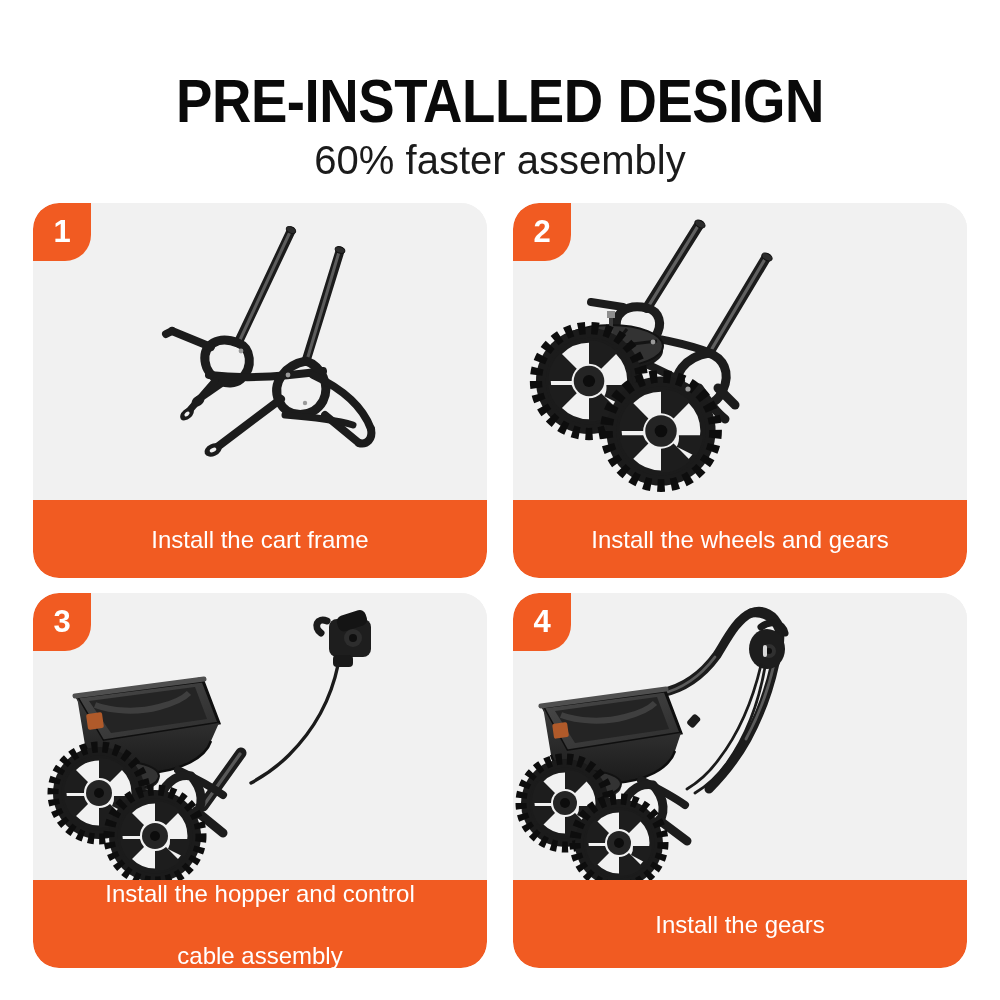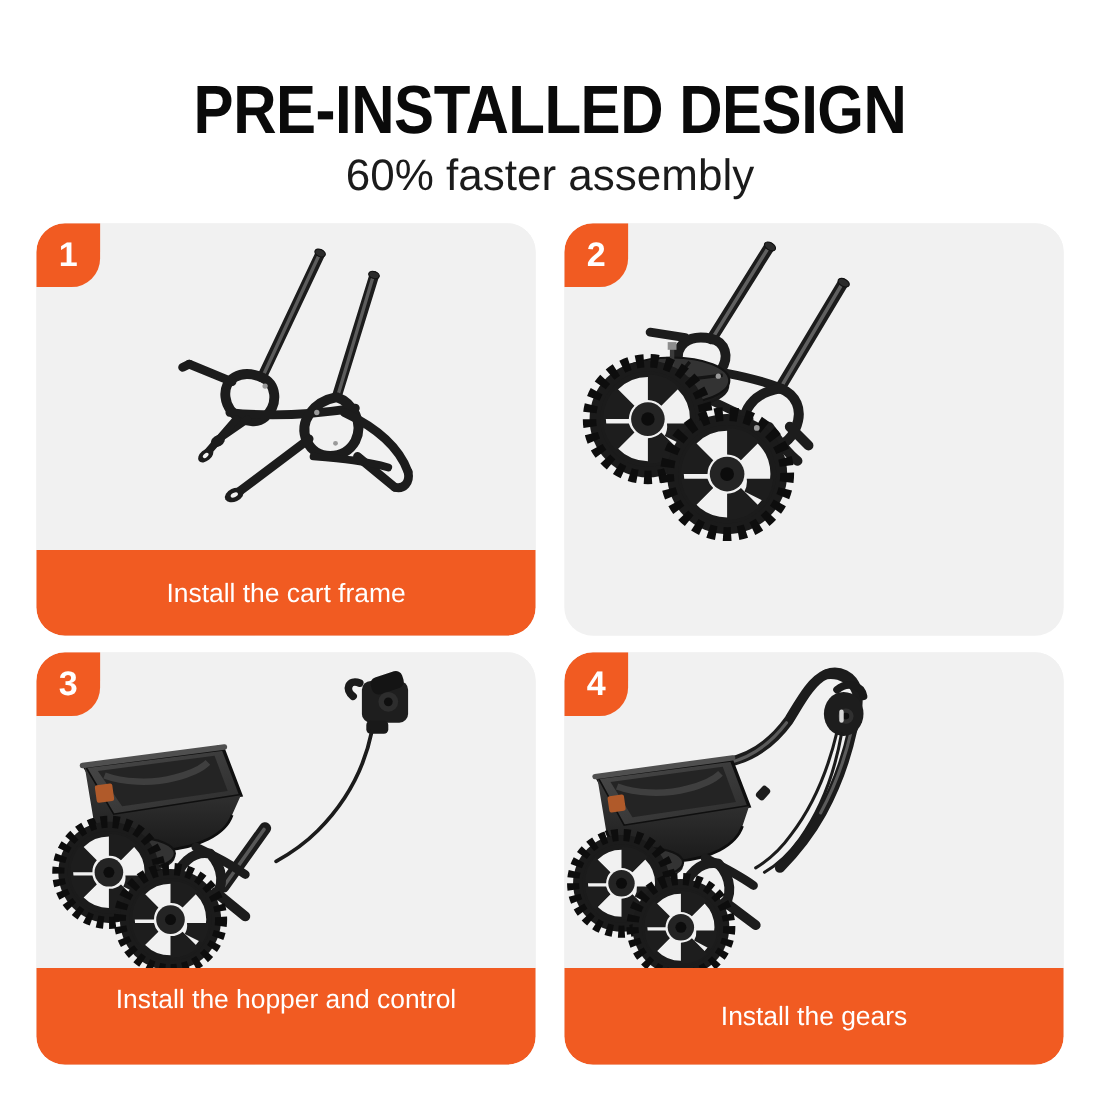--- a/index.html
+++ b/index.html
@@ -290,20 +290,23 @@
             <ellipse cx="187" cy="21" rx="5.5" ry="3.4" transform="rotate(30 187 21)"></ellipse>
             <ellipse cx="254" cy="54" rx="5.5" ry="3.4" transform="rotate(28 254 54)"></ellipse>
           </g>
           <g fill="#9a9a9a">
             <circle cx="175" cy="186" r="2.6"></circle>
             <circle cx="140" cy="139" r="2.4"></circle>
           </g>
         </svg>
       </div>
       <div class="badge">2</div>
+      <div class="caption">
+        <span>Install the wheels and gears</span>
+      </div>
     </div>
 
     <div class="card r1 c0">
       <div class="stage tall">
         <svg width="454" height="287" viewBox="0 0 454 287">
           <defs>
             <linearGradient id="hopTop" x1="0" y1="0" x2="1" y2="1">
               <stop offset="0%" stop-color="#4a4a4a"></stop>
               <stop offset="100%" stop-color="#2c2c2c"></stop>
             </linearGradient>
@@ -384,20 +387,21 @@
             </g>
           <g transform="translate(122,243)">
               <use href="#wheel3"></use>
             </g>
         </svg>
       </div>
       <div class="badge">3</div>
       <div class="caption">
         <span>
           <span>Install the hopper and control</span><br>
+          <span>cable assembly</span>
         </span>
       </div>
     </div>
 
     <div class="card r1 c1">
       <div class="stage tall">
         <svg width="454" height="287" viewBox="0 0 454 287">
           <defs>
             <linearGradient id="hopTop4" x1="0" y1="0" x2="1" y2="1">
               <stop offset="0%" stop-color="#4a4a4a"></stop>

